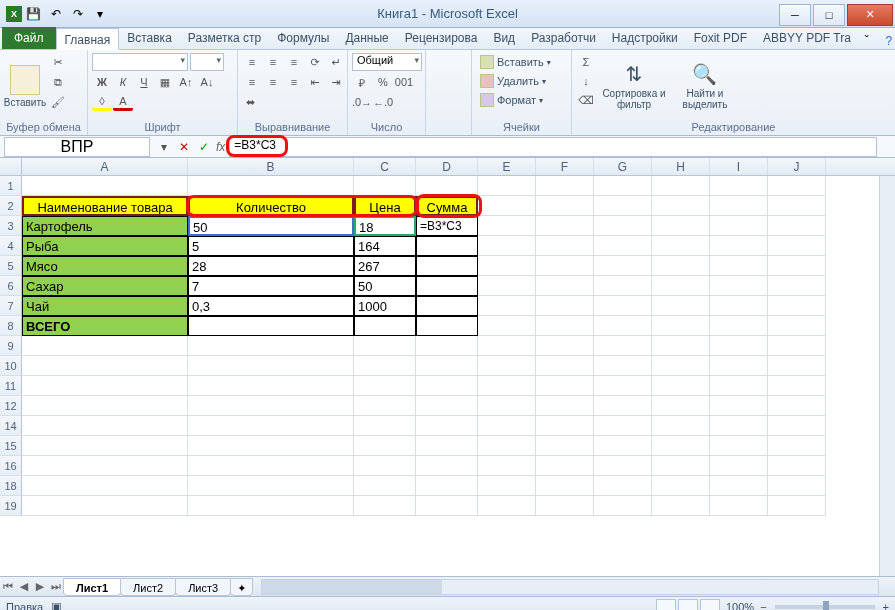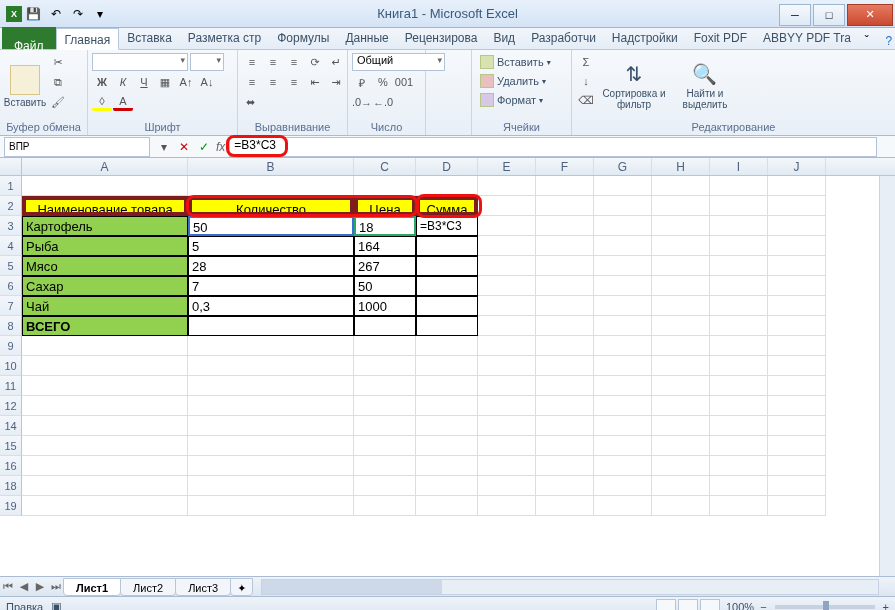--- a/index.html
+++ b/index.html
@@ -10,21 +10,21 @@
 .titlebar .qat { display: flex; gap: 2px; padding-left: 6px; align-items: center; }
 .titlebar .qat .qbtn { width: 20px; height: 20px; display: flex; align-items: center; justify-content: center; cursor: pointer; border-radius: 2px; }
 .titlebar .excel-icon { width: 16px; height: 16px; background: #2a7a2a; display: inline-block; font-size: 9px; color: #fff; text-align: center; line-height: 16px; font-weight: bold; }
 .titlebar .title { position: absolute; left: 50%; transform: translateX(-50%); font-size: 13px; color: #3a5a7d; }
 .titlebar .winbtns { margin-left: auto; display: flex; }
 .titlebar .winbtns .wbtn { width: 32px; height: 22px; display: flex; align-items: center; justify-content: center; border: 1px solid #9db5d1; background: linear-gradient(#f6f9fd,#dde9f5); margin: 2px 2px 0 0; font-size: 11px; cursor: pointer; }
 .titlebar .winbtns .wbtn.close { background: linear-gradient(#e67a62,#c94a2f); color: #fff; width: 46px; border-color: #a53c28; }
 
 
 .ribbon-tabs { height: 22px; background: linear-gradient(#f2f6fb,#e4ecf6); display: flex; align-items: flex-end; padding-left: 2px; border-bottom: 1px solid #b6c8df; position: relative; }
-.file-tab { background: #2e7a2e; color: #fff; height: 22px; padding: 8px 12px; line-height: 22px; font-size: 12px; cursor: pointer; }
+.file-tab { background: #2e7a2e; color: #fff; height: 22px; padding: 0 12px; line-height: 22px; font-size: 12px; cursor: pointer; }
 .rtab { height: 22px; padding: 0 8px; line-height: 22px; font-size: 12px; color: #3b5168; cursor: pointer; white-space: nowrap; }
 .rtab.active { background: #fff; border: 1px solid #b6c8df; border-bottom: 1px solid #fff; margin-bottom: -1px; }
 .ribbon-tabs .right { margin-left: auto; display: flex; align-items: center; padding-right: 6px; gap: 6px; }
 .ribbon-tabs .right .ricon { width: 16px; height: 16px; display: flex; align-items: center; justify-content: center; cursor: pointer; border-radius: 2px; }
 
 
 .ribbon { height: 86px; background: linear-gradient(#f6f9fc,#e9eff7); border-bottom: 1px solid #a9bcd4; display: flex; }
 .rgroup { border-right: 1px solid #c8d6e8; padding: 3px 4px 0; display: flex; flex-direction: column; position: relative; }
 .rgroup .glabel { text-align: center; font-size: 11px; color: #5a7092; margin-top: auto; padding: 2px 0; white-space: nowrap; }
 .rgroup .gbody { flex: 1; display: flex; align-items: flex-start; gap: 2px; }
@@ -34,38 +34,38 @@
 .minibtn { width: 20px; height: 18px; display: flex; align-items: center; justify-content: center; font-size: 11px; color: #555; cursor: pointer; border-radius: 2px; }
 .fontname { width: 96px; height: 18px; border: 1px solid #b2c3d9; font-size: 11px; padding: 0 4px; background: #fff; }
 .fontsize { width: 34px; height: 18px; border: 1px solid #b2c3d9; font-size: 11px; padding: 0 4px; background: #fff; }
 .combo { height: 18px; border: 1px solid #b2c3d9; font-size: 11px; background: #fff; padding: 0 14px 0 4px; position: relative; }
 .combo::after { content: "▾"; position: absolute; right: 2px; top: 1px; font-size: 9px; color: #666; }
 .rowbtn { height: 18px; padding: 0 4px; font-size: 11px; display: flex; align-items: center; gap: 3px; cursor: pointer; color: #3b5168; white-space: nowrap; }
 .rowbtn .ic { width: 14px; height: 14px; background: #d7e2b0; border: 1px solid #b7c786; }
 
 
 .fbar { height: 22px; border-bottom: 1px solid #a9bcd4; display: flex; align-items: center; background: #f6f9fc; }
-.namebox { width: 146px; height: 20px; border: 1px solid #b2c3d9; margin: 0 4px; font-size: 10px; padding: 0 4px; background: #fff; text-align: left; }
+.namebox { width: 146px; height: 20px; border: 1px solid #b2c3d9; margin: 0 4px; font-size: 16px; padding: 0 4px; background: #fff; text-align: center; }
 .fbtn { width: 20px; height: 20px; display: flex; align-items: center; justify-content: center; cursor: pointer; color: #555; }
 .fxlabel { font-style: italic; font-size: 12px; color: #666; padding: 0 2px; }
 .fbar .finput { flex: 1; height: 20px; border: 1px solid #b2c3d9; margin: 0 18px 0 2px; font-size: 12px; padding: 0 4px; background: #fff; position: relative; }
 .red-ring1 { position: absolute; border: 3px solid #e11; border-radius: 8px; pointer-events: none; }
 
 
 .grid-wrap { position: relative; height: 418px; overflow: hidden; }
 .colheads { height: 18px; display: flex; background: linear-gradient(#f3f7fb,#e1e9f2); border-bottom: 1px solid #b7c5d8; }
 .corner { width: 22px; border-right: 1px solid #b7c5d8; }
 .ch { border-right: 1px solid #d5dfeb; text-align: center; font-size: 12px; color: #4e6280; line-height: 18px; cursor: pointer; }
 .rows { overflow: auto; height: 400px; }
 .row { display: flex; height: 20px; }
 .rh { width: 22px; border-right: 1px solid #b7c5d8; border-bottom: 1px solid #d5dfeb; text-align: center; font-size: 11px; color: #4e6280; line-height: 20px; background: linear-gradient(#f3f7fb,#e6edf5); cursor: pointer; flex-shrink: 0; }
 .cell { border-right: 1px solid #d5dfeb; border-bottom: 1px solid #d5dfeb; font-size: 13px; padding: 0 3px; line-height: 19px; overflow: hidden; white-space: nowrap; cursor: cell; }
 .c-a { width: 166px; } .c-b { width: 166px; } .c-c { width: 62px; } .c-d { width: 62px; }
 .c-e, .c-f, .c-g, .c-h, .c-i, .c-j { width: 58px; }
-.hdr { background: #ffff00; text-align: center; font-weight: 400; border: 4px solid #7f1d1d; }
+.hdr { background: #ffff00; text-align: center; font-weight: 400; border: 2px solid #7f1d1d; }
 .name { background: #92d050; border: 1px solid #000; }
 .qty { text-align: left; border: 1px solid #000; }
 .blue-ref-b { border: 2px solid #3a6ecf !important; }
 .blue-ref-c { border: 2px solid #2aa86a !important; }
 .formula-cell { border: 1px solid #000; font-size: 12px; }
 .vscroll { position: absolute; right: 0; top: 18px; width: 16px; bottom: 0; background: #e8eef6; border-left: 1px solid #c6d2e1; }
 
 
 .sheettabs { height: 20px; background: linear-gradient(#eef3f9,#dde6f1); border-top: 1px solid #a9bcd4; display: flex; align-items: center; font-size: 11px; position: relative; }
 .sheettabs .navbtn { width: 16px; height: 16px; display: flex; align-items: center; justify-content: center; cursor: pointer; color: #666; }
@@ -183,21 +183,21 @@
       </div>
       <div style="display:flex;gap:1px">
         <div class="minibtn" style="width:auto;padding:0 4px">⬌</div>
       </div>
     </div>
     <div class="glabel">Выравнивание</div>
   </div>
 
   <div class="rgroup" style="width:78px">
     <div class="gbody" style="flex-direction:column;gap:2px">
-      <div class="combo" style="width:93px">Общий</div>
+      <div class="combo" style="width:70px">Общий</div>
       <div style="display:flex;gap:1px">
         <div class="minibtn">₽</div>
         <div class="minibtn">%</div>
         <div class="minibtn">001</div>
       </div>
       <div style="display:flex;gap:1px">
         <div class="minibtn">.0→</div>
         <div class="minibtn">←.0</div>
       </div>
     </div>

